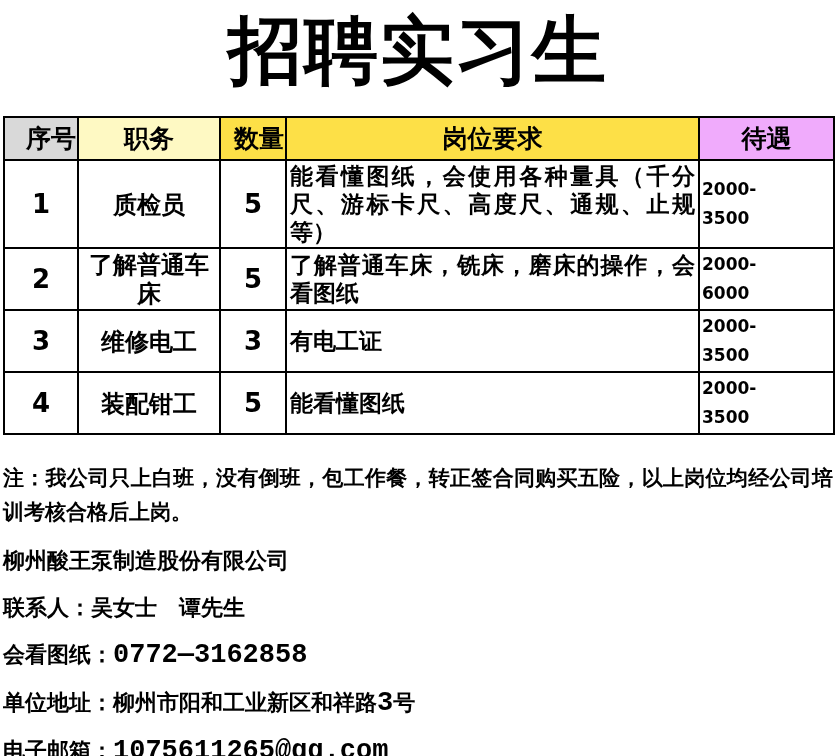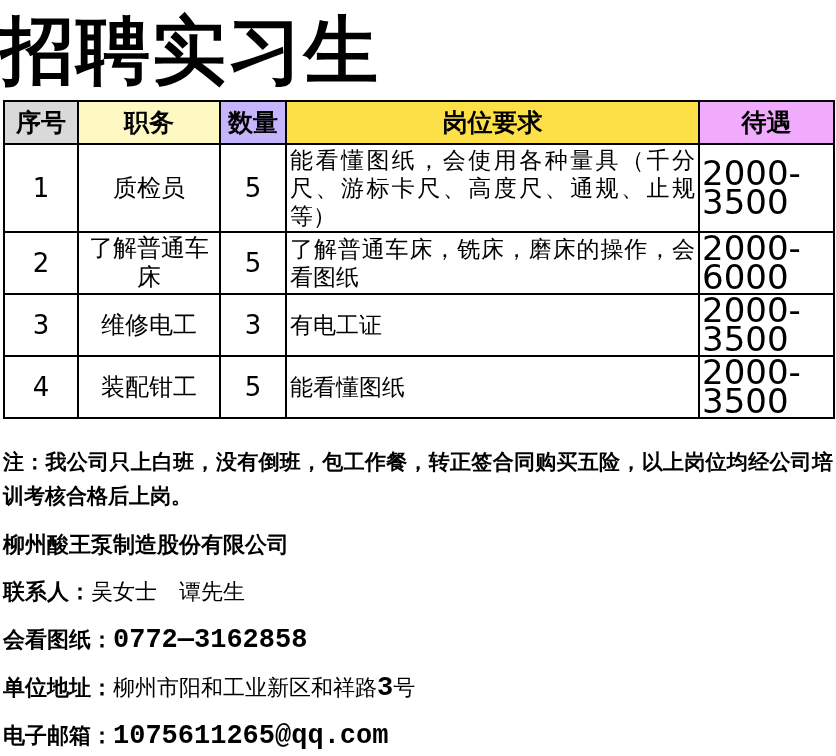--- a/index.html
+++ b/index.html
@@ -7,36 +7,36 @@
     margin: 0; padding: 0;
     width: 836px; height: 756px;
     background: #ffffff;
     color: #000000;
     font-family: "DejaVu Serif", "Liberation Serif", serif;
     overflow: hidden;
   }
   .title {
     margin: 0;
     width: 836px;
-    height: 100px;
+    height: 116px;
     line-height: 100px;
-    text-align: left;
+    text-align: center;
     font-size: 74px;
     font-weight: bold;
     letter-spacing: 2px;
   }
   table.positions {
     border-collapse: collapse;
     table-layout: fixed;
     margin-left: 3px;
     width: 830px;
   }
   th, td {
     border: 2px solid #000000;
-    font-weight: normal;
+    font-weight: bold;
     overflow: hidden;
   }
   th {
     height: 43px;
     font-size: 25px;
     font-weight: bold;
     text-align: center;
     vertical-align: middle;
   }
   col.c-no  { width: 74px; }
@@ -65,41 +65,41 @@
     text-align: justify;
     vertical-align: middle;
     font-size: 23px;
     line-height: 28px;
     padding: 1px 3px;
   }
   td.sal {
     vertical-align: middle;
     text-align: left;
     font-family: "DejaVu Sans", "Liberation Sans", sans-serif;
-    font-size: 34px;
+    font-size: 17px;
     line-height: 29px;
     padding-left: 2px;
   }
   td.sal .sal-inner { width: 96px; }
   .note {
     width: 830px;
     margin: 26px 0 0 3px;
     font-size: 21px;
     line-height: 34px;
     font-weight: bold;
     text-align: justify;
   }
   .company-line, .info-line {
     margin: 17px 0 0 3px;
     font-size: 22px;
     line-height: 30px;
     font-weight: bold;
   }
   .company-line { margin-top: 16px; }
-  .cn-val { font-weight: normal; }
+  .cn-val { font-weight: bold; }
   .num-val {
     font-family: Liberation Mono, monospace;
     font-size: 27px;
     font-weight: bold;
   }
 </style>
 </head>
 <body>
 
 <h1 class="title">招聘实习生</h1>
@@ -107,23 +107,23 @@
 <table class="positions">
   <colgroup>
     <col class="c-no">
       <col class="c-pos">
       <col class="c-qty">
       <col class="c-req">
       <col class="c-sal">
   </colgroup>
   <thead>
     <tr>
-      <th class="hdr-gray" style="background: rgb(217, 217, 217);">序号</th>
+      <th class="hdr-gray" style="background: rgb(217, 217, 217); text-align: right;">序号</th>
       <th class="hdr-gray" style="background: #fef9c3;">职务</th>
-      <th class="hdr-gray" style="background: #c4b5fd;">数量</th>
+      <th class="hdr-gray" style="background: #fde047; text-align: right;">数量</th>
       <th class="hdr-gray" style="background: #fde047;">岗位要求</th>
       <th class="hdr-white" style="background: #f0abfc;">待遇</th>
     </tr>
   </thead>
   <tbody>
     <tr class="r1">
       <td class="num">1</td>
       <td class="pos">质检员</td>
       <td class="num">5</td>
       <td class="req">能看懂图纸，会使用各种量具（千分尺、游标卡尺、高度尺、通规、止规等）</td>

